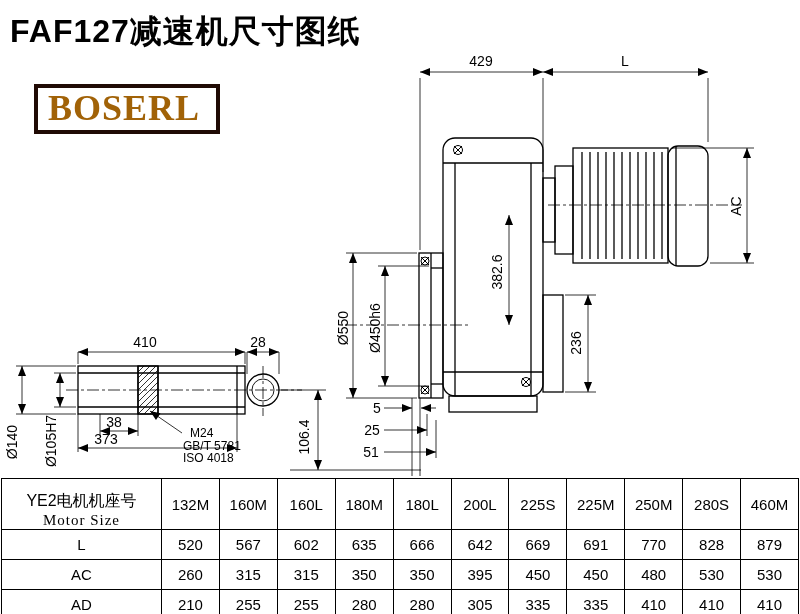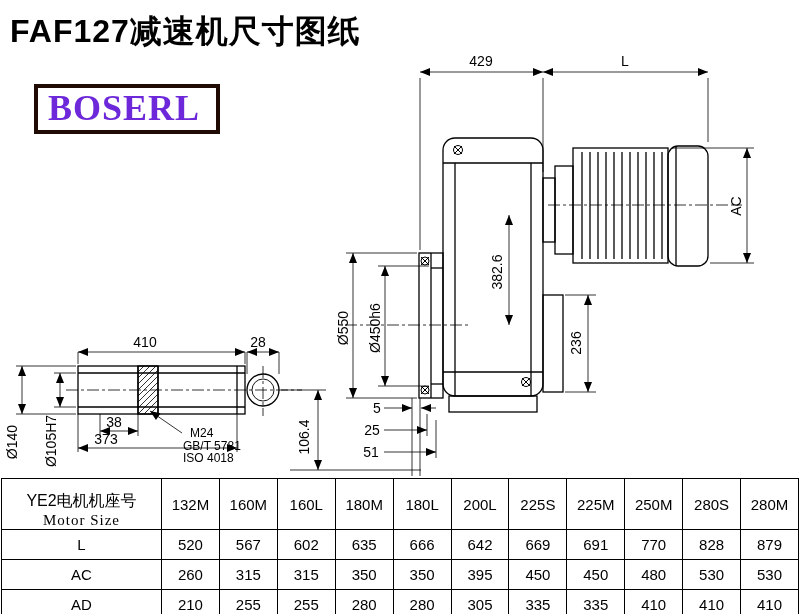--- a/index.html
+++ b/index.html
@@ -1,21 +1,21 @@
 <!DOCTYPE html>
 <html><head>
 <meta charset="utf-8">
 <style>
   *{box-sizing:border-box;}
   html,body{margin:0;padding:0;}
   body{width:800px;height:614px;position:relative;background:#fff;color:#000;
        font-family:"Liberation Sans","DejaVu Sans",sans-serif;overflow:hidden;}
   .title{position:absolute;left:10px;top:10px;font-size:32px;font-weight:700;letter-spacing:1px;white-space:nowrap;}
   .logo-box{position:absolute;left:34px;top:84px;border:4px solid #200a04;background:#fff;padding:0 16px 2px 10px;}
-  .logo-box span{font-family:"Liberation Serif","DejaVu Serif",serif;font-weight:700;font-size:36px;line-height:40px;color:#6d28d9;letter-spacing:1px;margin-top:19px;}
+  .logo-box span{font-family:"Liberation Serif","DejaVu Serif",serif;font-weight:700;font-size:36px;line-height:40px;color:#a16207;letter-spacing:1px;margin-top:19px;}
   .drawing{position:absolute;left:0;top:0;}
   .drawing text{font-family:"Liberation Sans","DejaVu Sans",sans-serif;}
   .spec-table{position:absolute;left:1px;top:478px;width:798px;border-collapse:collapse;table-layout:fixed;font-size:15px;background:#fff;}
   .spec-table td{border:1px solid #000;text-align:center;vertical-align:middle;padding:0;height:30px;overflow:hidden;}
   .spec-table tr.hdr td{height:42px;}
   .spec-table .cn-label{font-size:16px;line-height:20px;margin-top:12px;}
   .spec-table .en-label{font-size:15px;letter-spacing:1px;line-height:18px;font-family:Liberation Serif, serif;}
   .spec-table col.c0{width:160px;}
 </style>
 </head>
@@ -230,21 +230,21 @@
     <td>132M</td>
     <td>160M</td>
     <td>160L</td>
     <td>180M</td>
     <td>180L</td>
     <td>200L</td>
     <td>225S</td>
     <td>225M</td>
     <td>250M</td>
     <td>280S</td>
-    <td>280M</td>
+    <td>460M</td>
   </tr>
   <tr>
     <td>L</td>
     <td>520</td>
     <td>567</td>
     <td>602</td>
     <td>635</td>
     <td>666</td>
     <td>642</td>
     <td>669</td>

